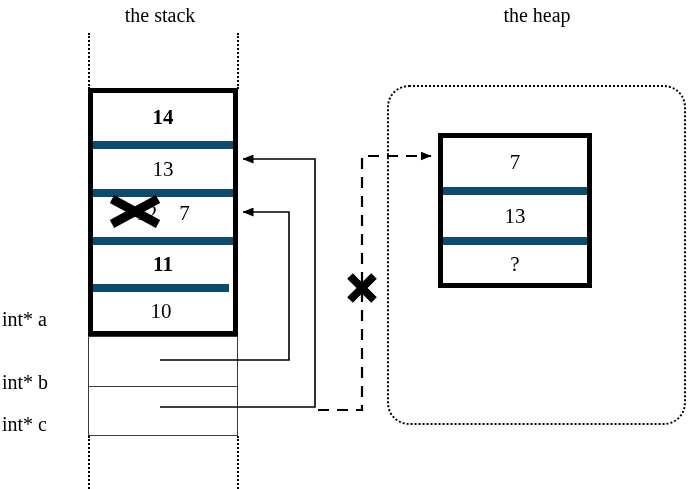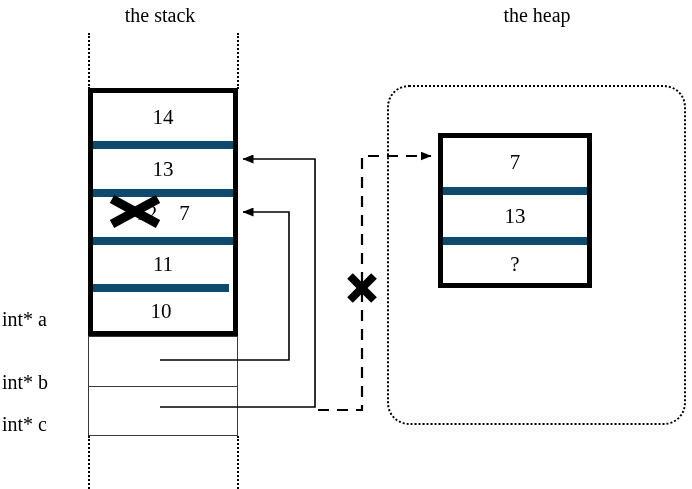--- a/index.html
+++ b/index.html
@@ -76,24 +76,24 @@
     display: flex;
     align-items: center;
     justify-content: center;
     font-size: 21px;
     background: transparent;
   }
   .cell.sep { border-top: 8px solid #0c4a6e; }
   .cell.sep-thin { border-top: 1px solid #3a3a3a; }
 
   
-  #stack-cell-0 { left: 93px; top: 93px;  width: 140px; height: 48px; }
+  #stack-cell-0 { left: 93px; top: 93px;  width: 140px; height: 48px; font-weight: bold; }
   #stack-cell-1 { left: 93px; top: 141px; width: 140px; height: 48px; }
   #stack-cell-2 { left: 93px; top: 189px; width: 140px; height: 48px; }
-  #stack-cell-3 { left: 93px; top: 237px; width: 140px; height: 47px; }
+  #stack-cell-3 { left: 93px; top: 237px; width: 140px; height: 47px; font-weight: bold; }
   #stack-cell-4 { left: 93px; top: 284px; width: 136px; height: 47px; }
 
   
   #stack-dead-0 { left: 89px; top: 337px; width: 148px; height: 49px; }
   #stack-dead-1 { left: 89px; top: 386px; width: 148px; height: 49px; }
 
   
   #heap-cell-0 { left: 443px; top: 138px; width: 144px; height: 49px; }
   #heap-cell-1 { left: 443px; top: 187px; width: 144px; height: 50px; }
   #heap-cell-2 { left: 443px; top: 237px; width: 144px; height: 46px; }

